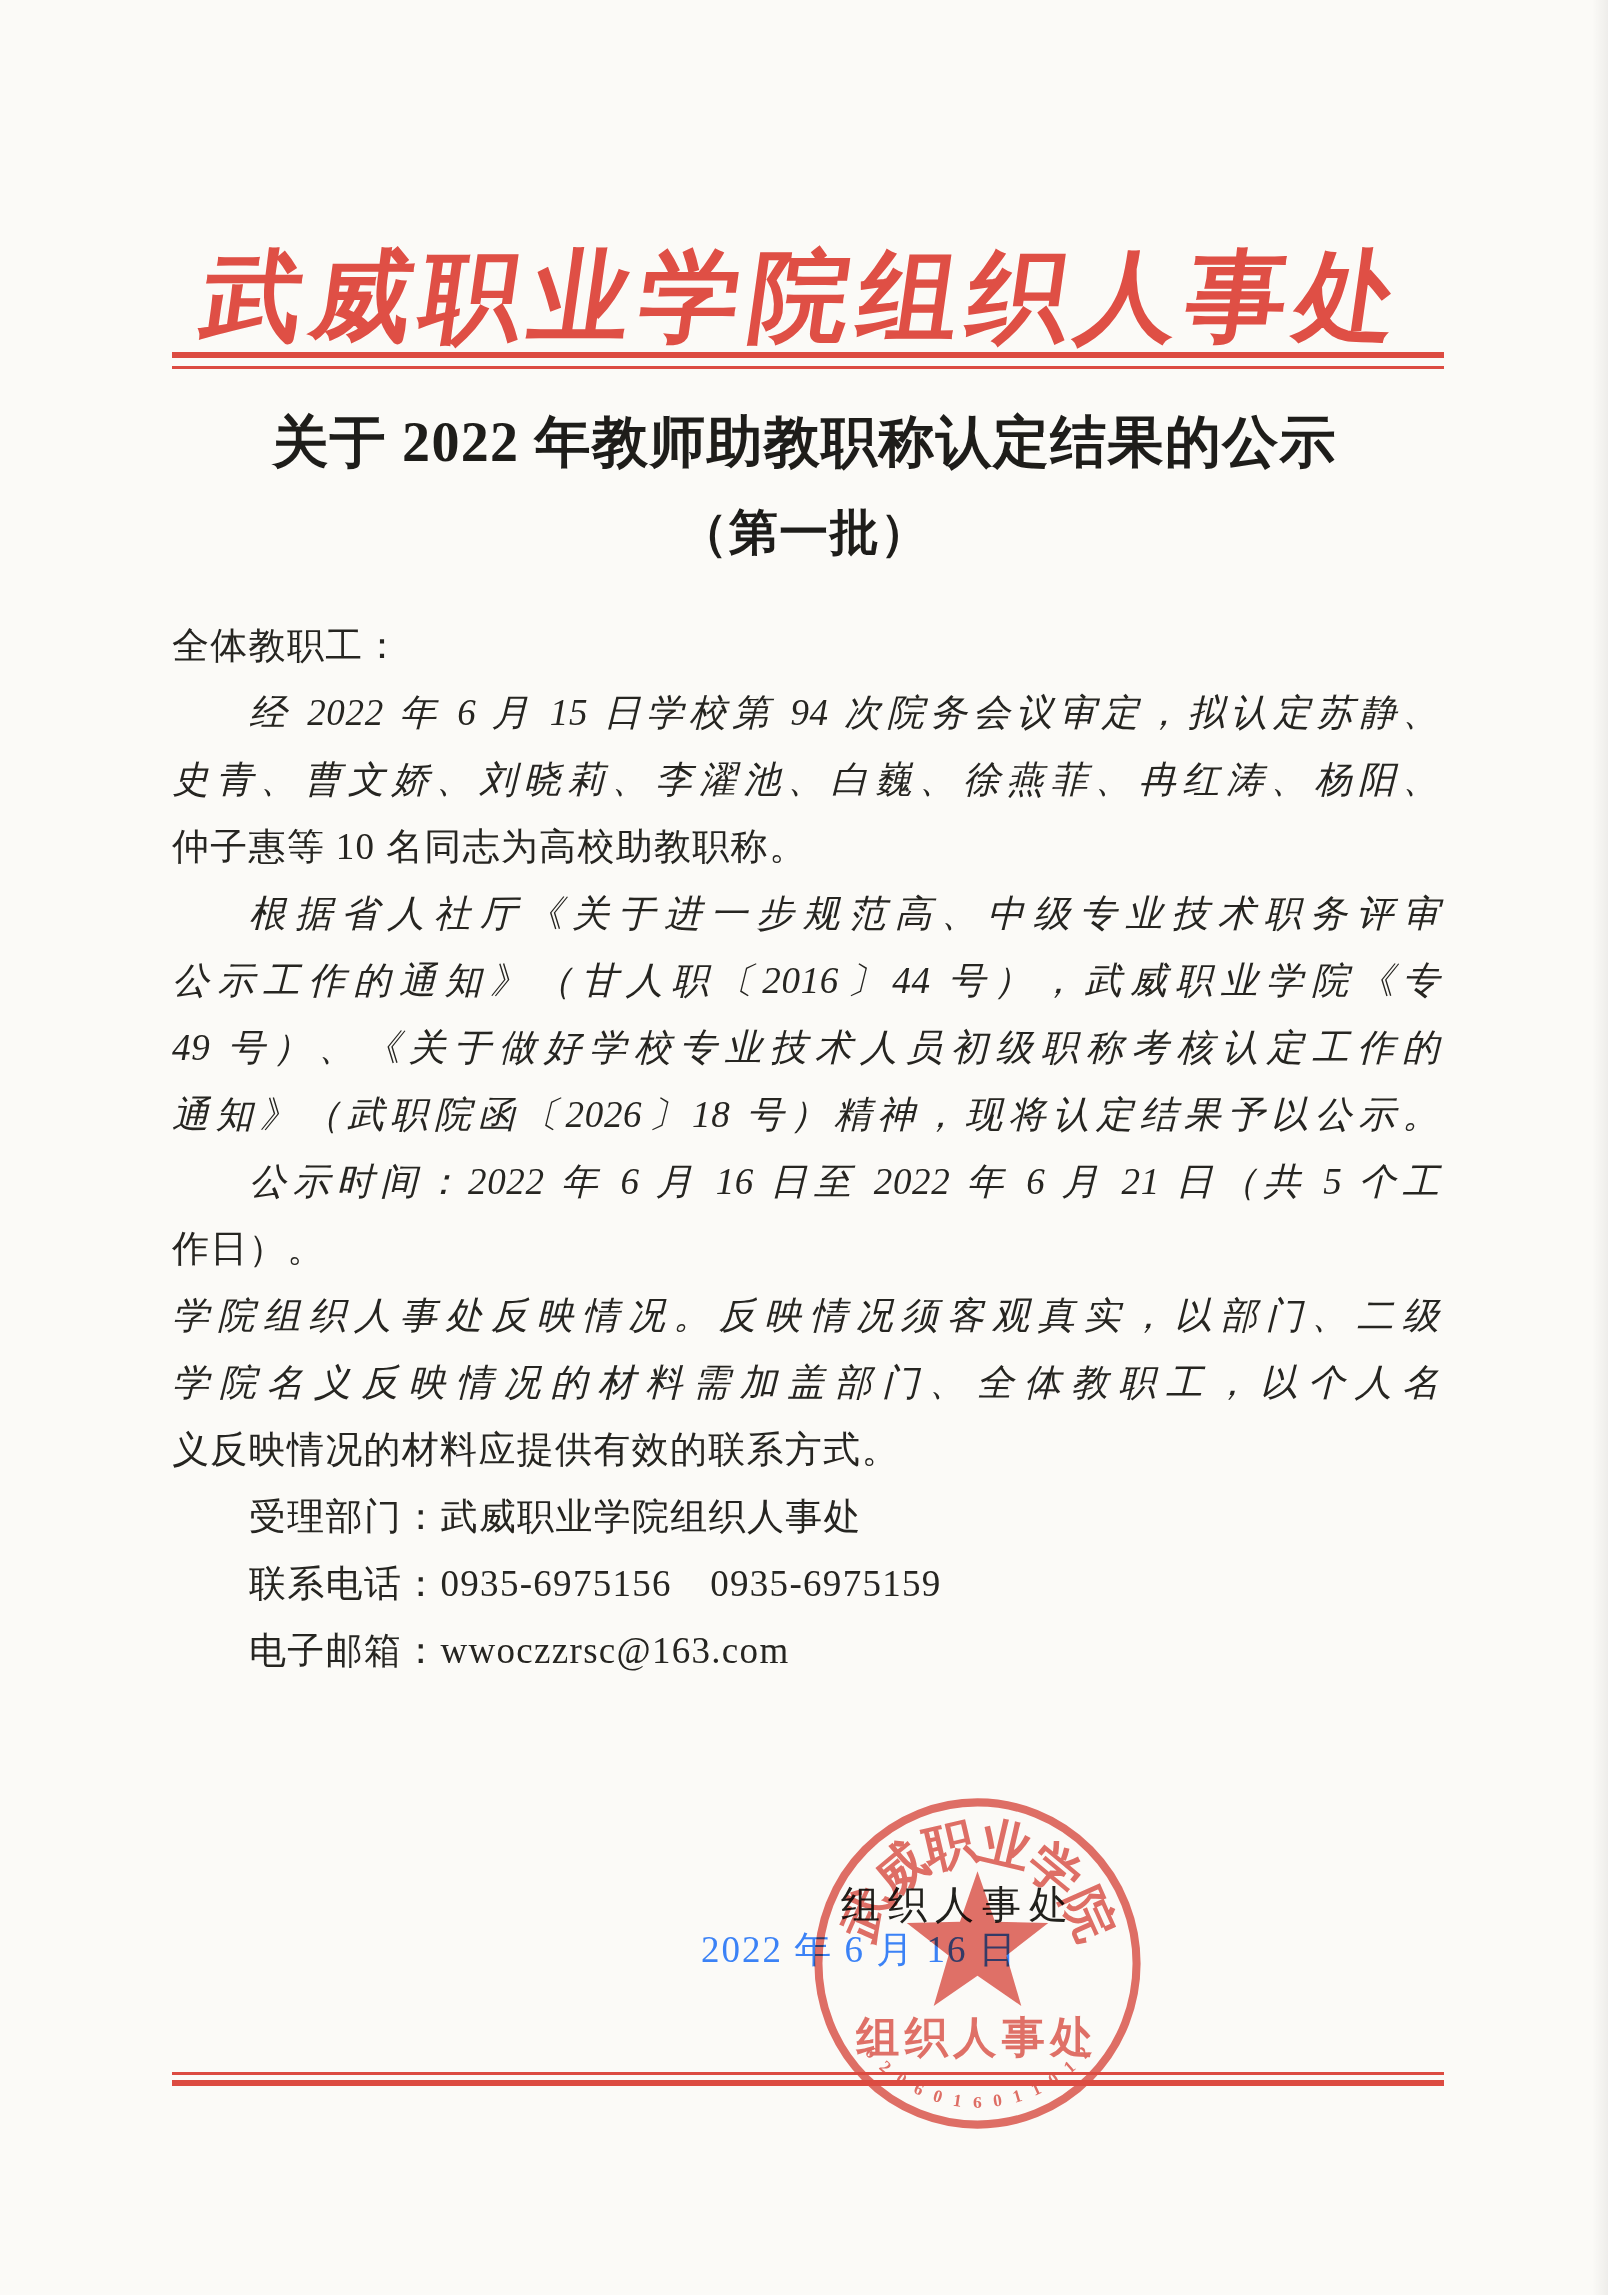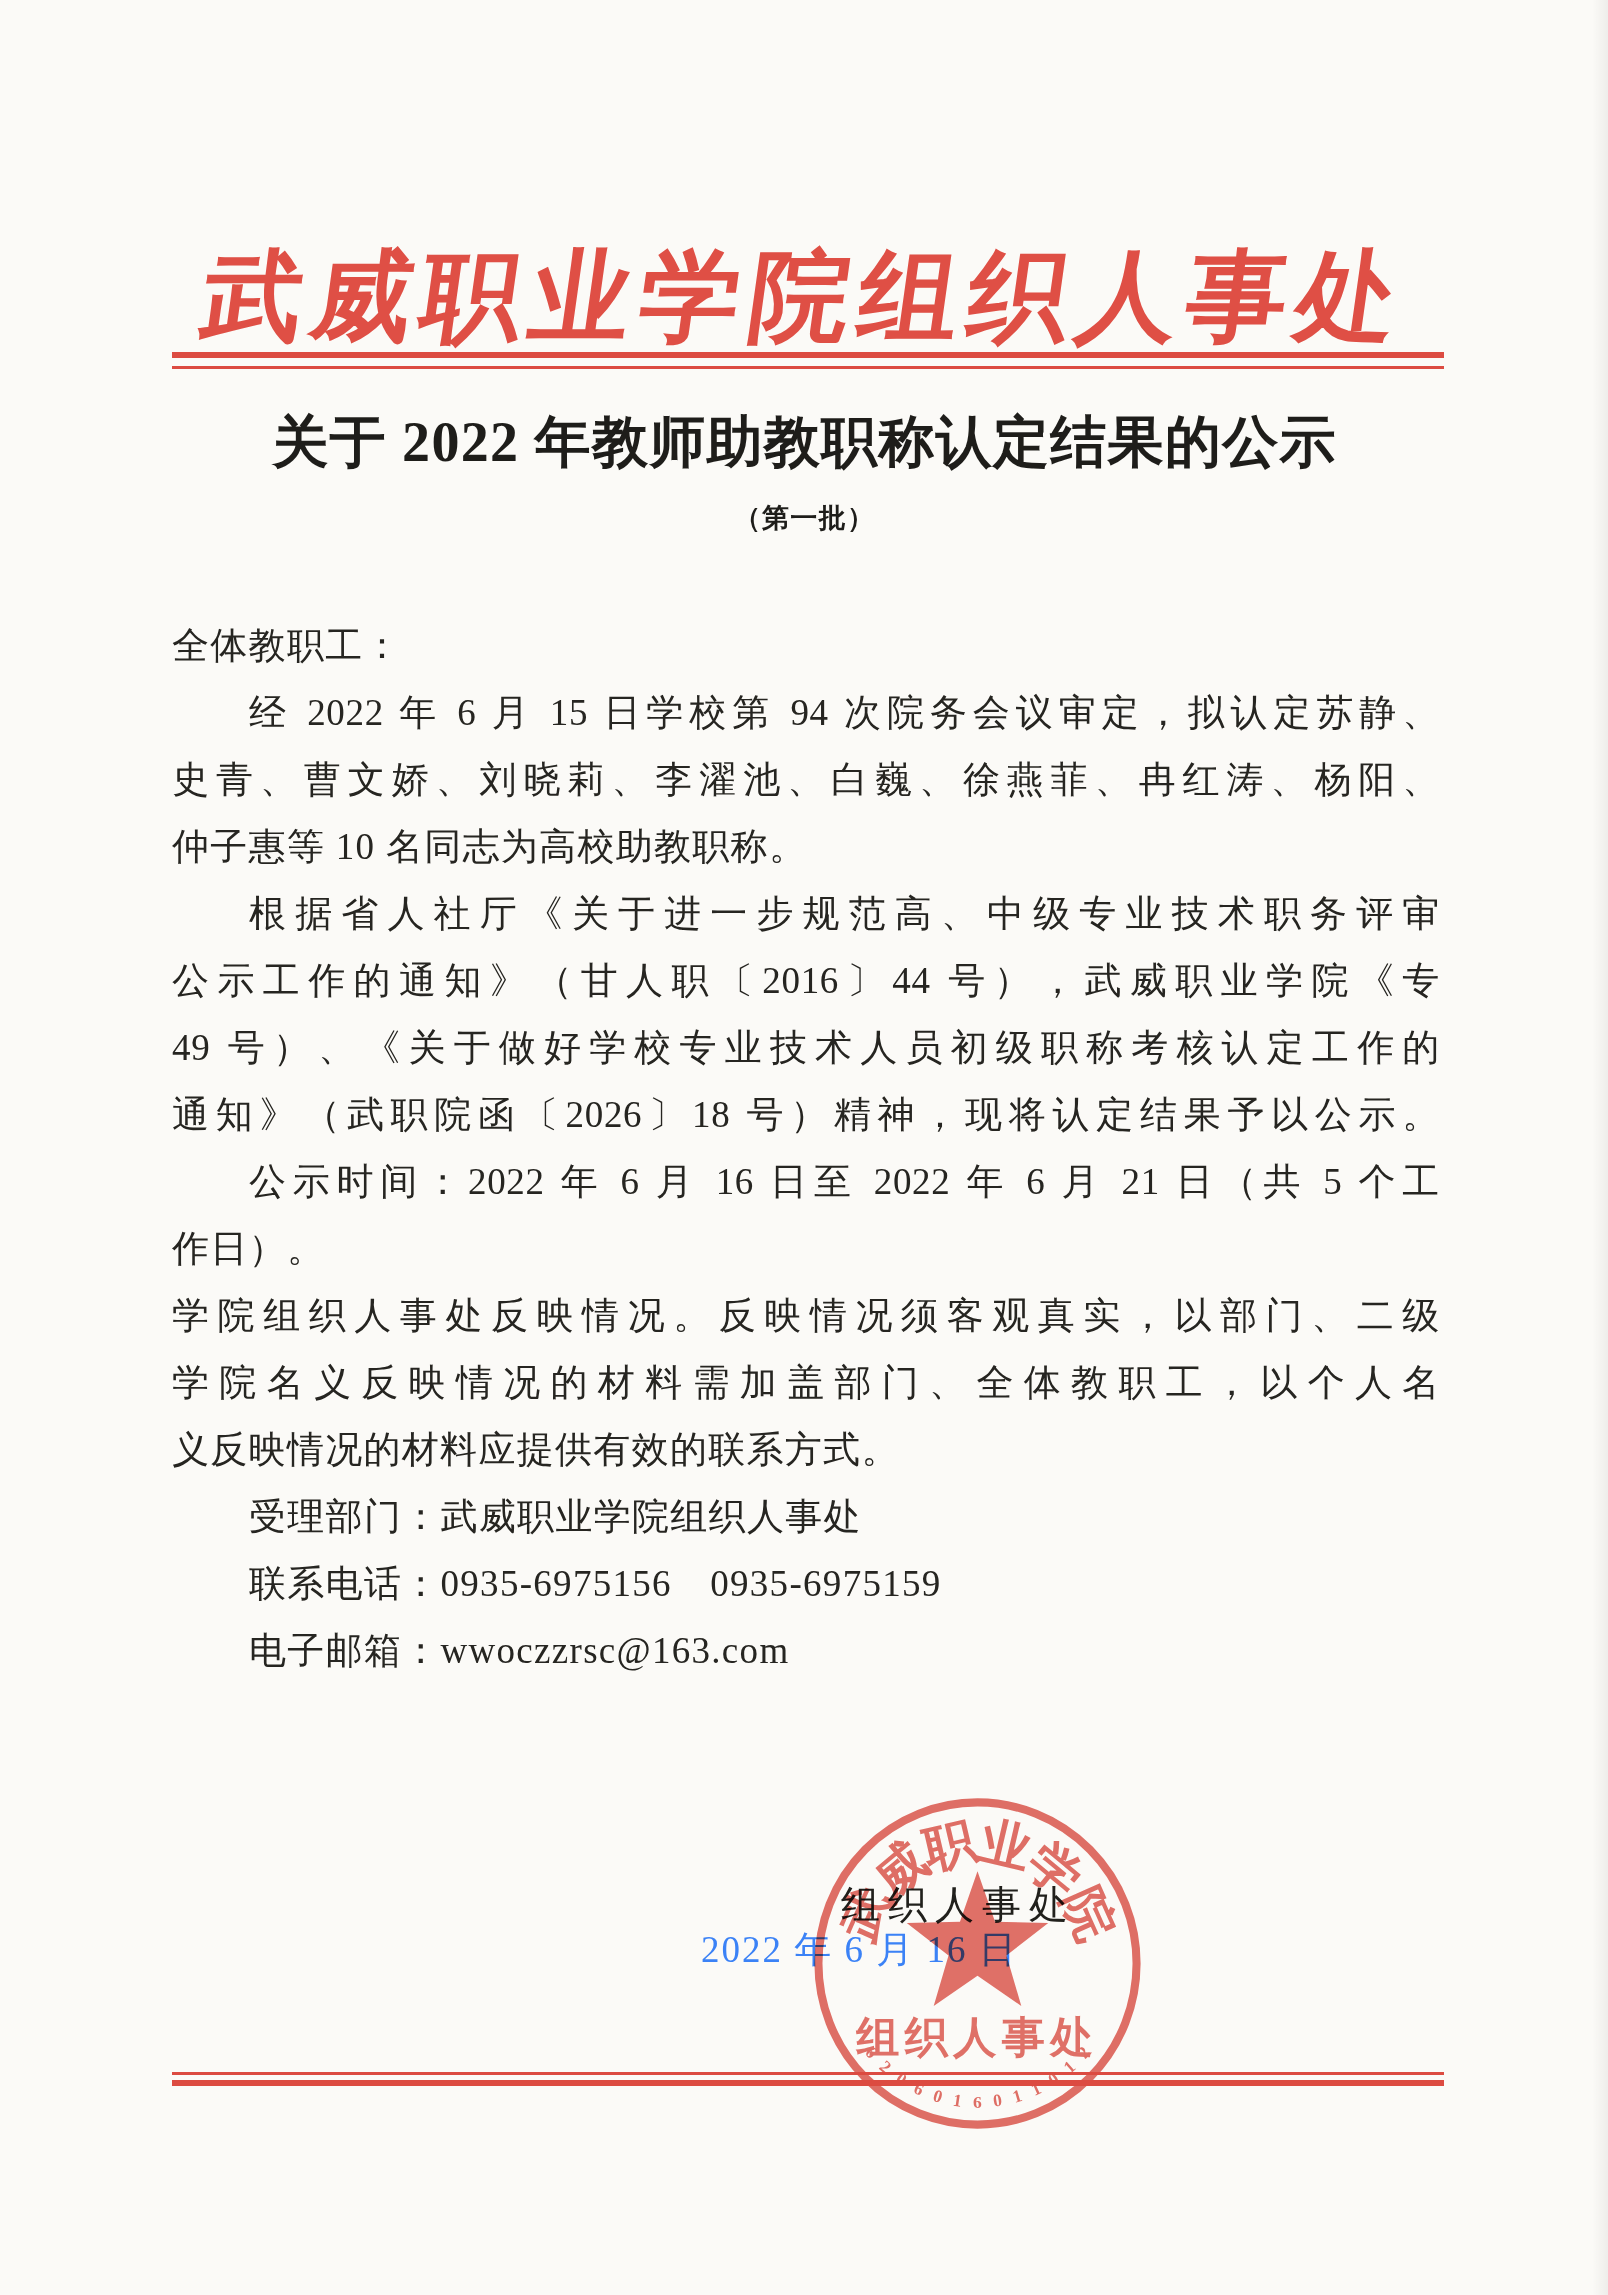--- a/index.html
+++ b/index.html
@@ -32,33 +32,34 @@
   .rule-bottom-thin{top:2072px;height:2.7px;}
   .rule-bottom-thick{top:2080px;height:6px;}
   
   .doc-title{
     position:absolute;top:405px;left:0;width:100%;
     text-align:center;font-size:56px;font-weight:bold;
     letter-spacing:1.3px;color:#1e1d1a;white-space:nowrap;
   }
   .doc-subtitle{
     position:absolute;top:500px;left:0;width:100%;
-    text-align:center;font-size:27px;font-weight:bold;
+    text-align:center;font-size:49px;font-weight:bold;
     letter-spacing:1.3px;color:#1e1d1a;
   }
   
   .body-block{
     position:absolute;top:612px;left:172px;width:1268px;
     font-size:37px;line-height:67px;color:#262521;
   }
   .bline{height:67px;letter-spacing:1.3px;white-space:nowrap;}
   .bline.j{ 
     white-space:normal;
     text-align:justify;text-align-last:justify;
     letter-spacing:0.7px;
+    font-style:italic;
   }
   .bline.indent{padding-left:77px;}
   
   .sig-dept{
     position:absolute;top:1878px;left:735px;width:447px;
     text-align:center;font-size:39px;letter-spacing:8px;
     color:#21201c;white-space:nowrap;
   }
   .sig-date{
     position:absolute;top:1925px;left:701px;width:514px;

